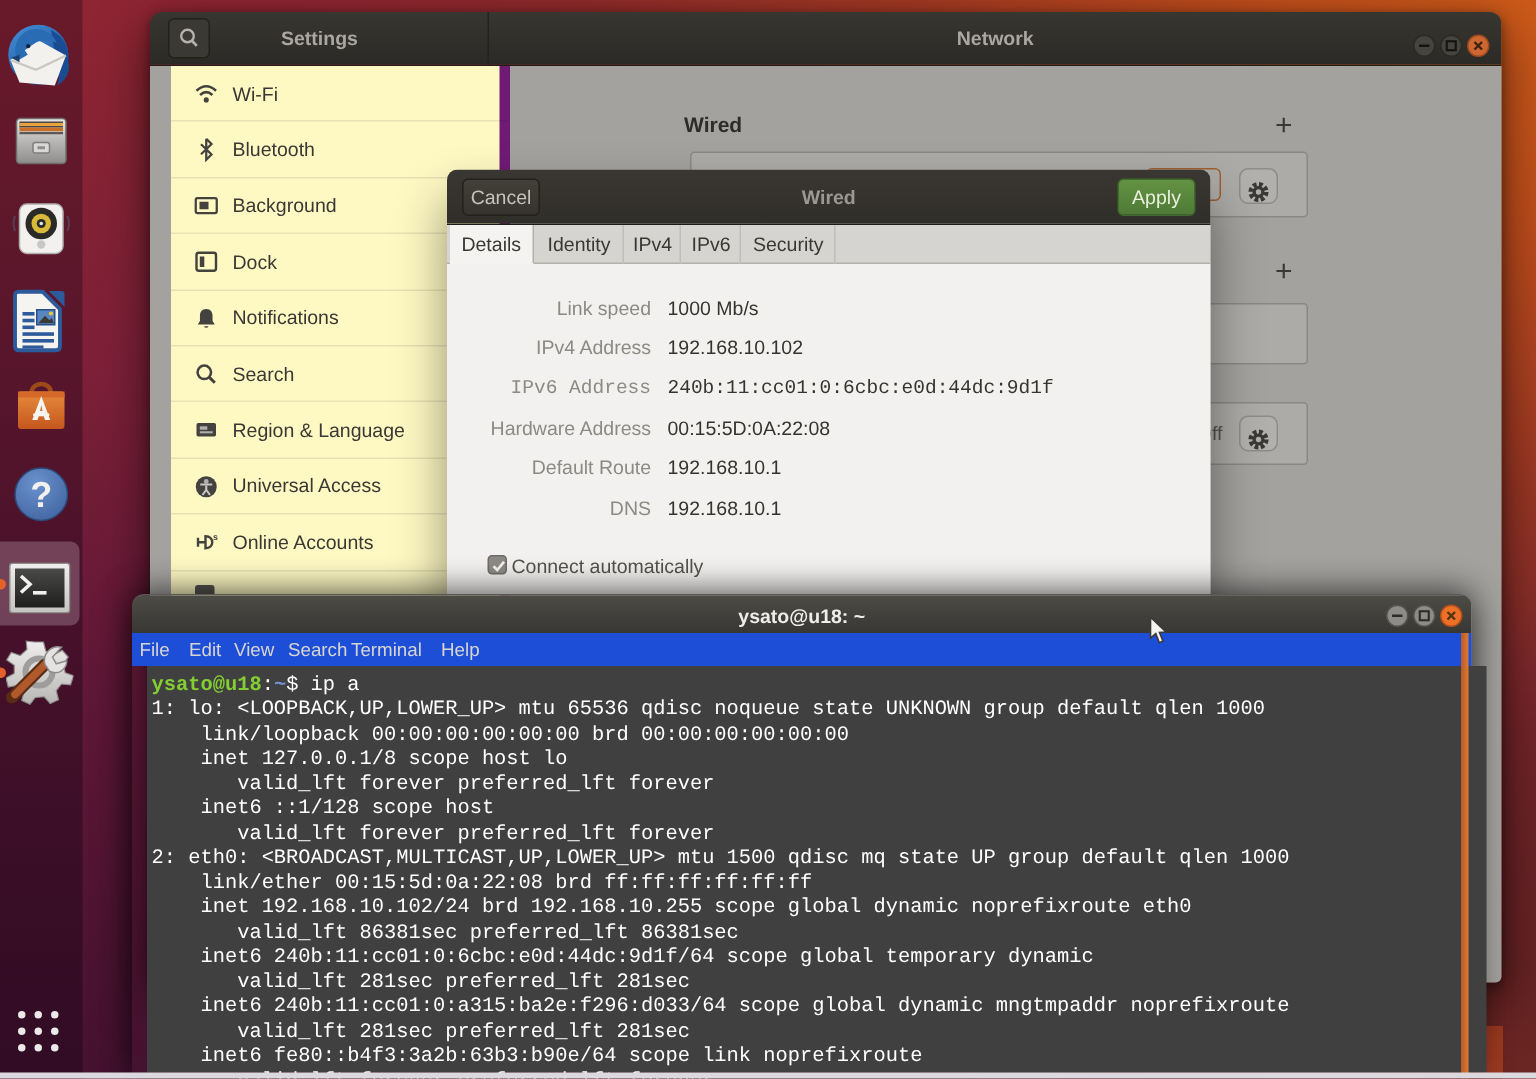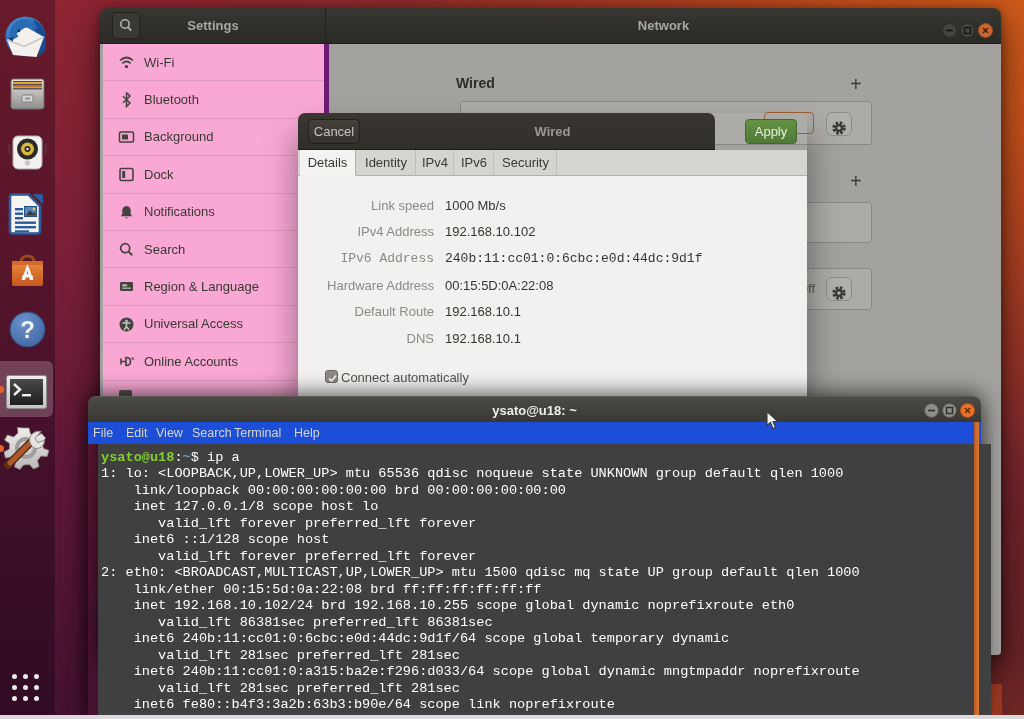--- a/index.html
+++ b/index.html
@@ -34,42 +34,42 @@
   position:absolute; left:12px; top:4px; width:28px; height:27px;
   background:#3b3934; border:1px solid #232119; border-radius:4px;
 }
 .title-txt { font-weight:bold; font-size:13px; color:#aaa7a1; }
 #s-title1 { position:absolute; left:0; top:10px; width:226px; text-align:center; }
 #s-title2 { position:absolute; left:226px; top:10px; width:675px; text-align:center; }
 .winbtn { position:absolute; width:15px; height:15px; border-radius:50%; top:15px; }
 .winbtn svg { position:absolute; left:0; top:0; }
 
 #s-body { position:absolute; left:0; top:36px; width:901px; height:611px; background:#a4a29f; border-radius:0 0 4px 4px; overflow:hidden; }
-#s-side { position:absolute; left:3px; top:0; width:226px; height:610px; background:#f9a8d4; border-right:5px solid #701a75; }
+#s-side { position:absolute; left:14px; top:0; width:226px; height:610px; background:#fef9c3; border-right:7px solid #701a75; }
 .srow { position:absolute; left:0; width:225px; height:37.4px; border-bottom:1px solid rgba(30,28,25,0.10); }
 .srow .lbl { position:absolute; left:41px; top:10.5px; font-size:13px; color:#3a3834; }
 .srow svg { position:absolute; left:15px; top:10px; }
 
 
 #s-content { position:absolute; left:227px; top:0; width:674px; height:610px; }
 .sec-h { position:absolute; font-size:14px; font-weight:bold; color:#2e2c29; }
 .plus { position:absolute; font-size:20px; color:#3a3834; font-weight:normal; }
 .card { position:absolute; background:#adaba7; border:1px solid #8a8884; border-radius:3px; }
 .gearbtn { position:absolute; width:26px; height:24px; background:#b2b0ac; border:1px solid #8e8c88; border-radius:6px; }
 .gearbtn svg { position:absolute; left:3px; top:6px; }
 
 
 #dialog {
   position:absolute; left:298px; top:113px; width:509px; height:284px;
   border-radius:7px 7px 0 0;
   box-shadow:0 20px 34px rgba(0,0,0,0.42);
   z-index:20;
 }
 #d-header {
-  position:absolute; left:0; top:0; width:417px; height:37px;
+  position:absolute; left:0; top:0; width:509px; height:37px;
   background:linear-gradient(to bottom, #3a3733, #302e29);
   border-radius:7px 7px 0 0;
   border-bottom:1px solid #1e1c18;
 }
 #d-cancel {
   position:absolute; left:10px; top:6px; width:52px; height:25px;
   background:linear-gradient(to bottom,#434039,#36332e);
   border:1px solid #232119; border-radius:4px;
   color:#c6c3bd; font-size:13px; text-align:center; line-height:24px;
 }

